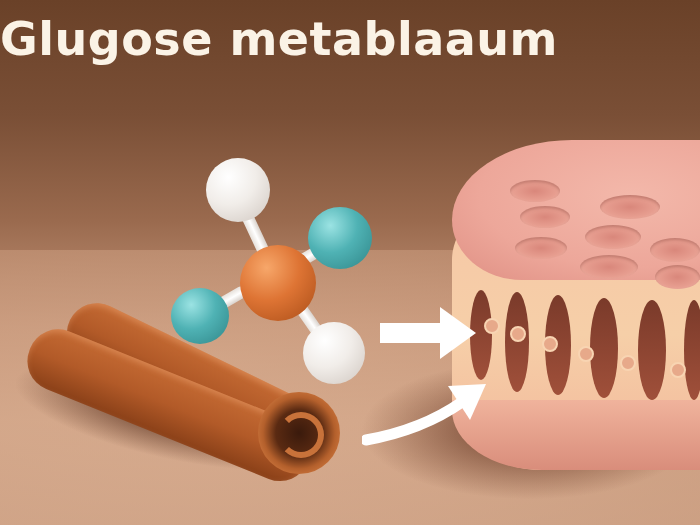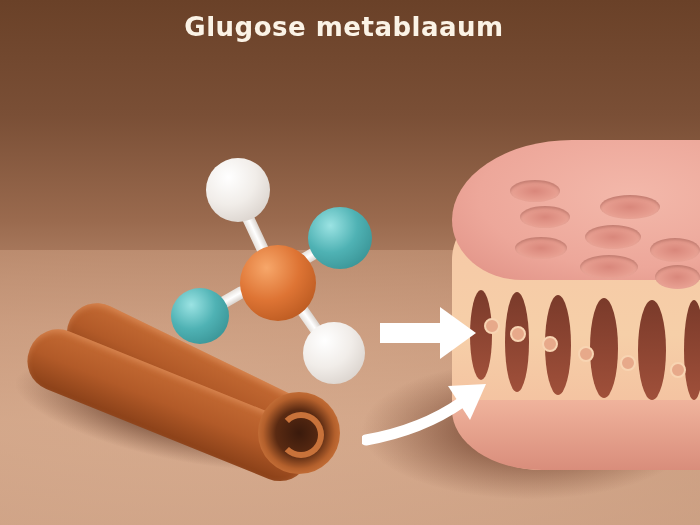--- a/index.html
+++ b/index.html
@@ -1,21 +1,21 @@
 <!DOCTYPE html>
 <html><head>
 <meta charset="utf-8">
 <style>
   html,body{margin:0;padding:0;}
   body{width:700px;height:525px;overflow:hidden;position:relative;
     background:linear-gradient(180deg,#6a4128 0%,#7a4f36 22%,#9a6a4e 42%,#c4967a 62%,#d8af93 80%,#dcb69b 100%);
     font-family:"DejaVu Sans","Liberation Sans",sans-serif;}
   .scene{position:absolute;inset:0;}
-  .title{position:absolute;left:0;top:12px;width:688px;text-align:center;color:#fbf3e6;
-    font-size:26px;font-weight:bold;letter-spacing:0.5px;}
+  .title{position:absolute;left:0;top:12px;width:688px;text-align:left;color:#fbf3e6;
+    font-size:46px;font-weight:bold;letter-spacing:0.5px;}
   
   .surface{position:absolute;left:0;top:250px;width:700px;height:275px;
     background:radial-gradient(ellipse at 30% 40%,#d6a98b 0%,#cfa082 45%,#c08e70 100%);opacity:.55;}
   
   .shadow-cin{position:absolute;left:10px;top:370px;width:330px;height:90px;border-radius:50%;
     background:radial-gradient(ellipse,#5a3220 0%,rgba(90,50,32,0) 70%);transform:rotate(12deg);}
   .shadow-ring{position:absolute;left:360px;top:360px;width:340px;height:140px;border-radius:50%;
     background:radial-gradient(ellipse,#6a3a26 0%,rgba(106,58,38,0) 70%);}
   
   .stick{position:absolute;border-radius:30px;

